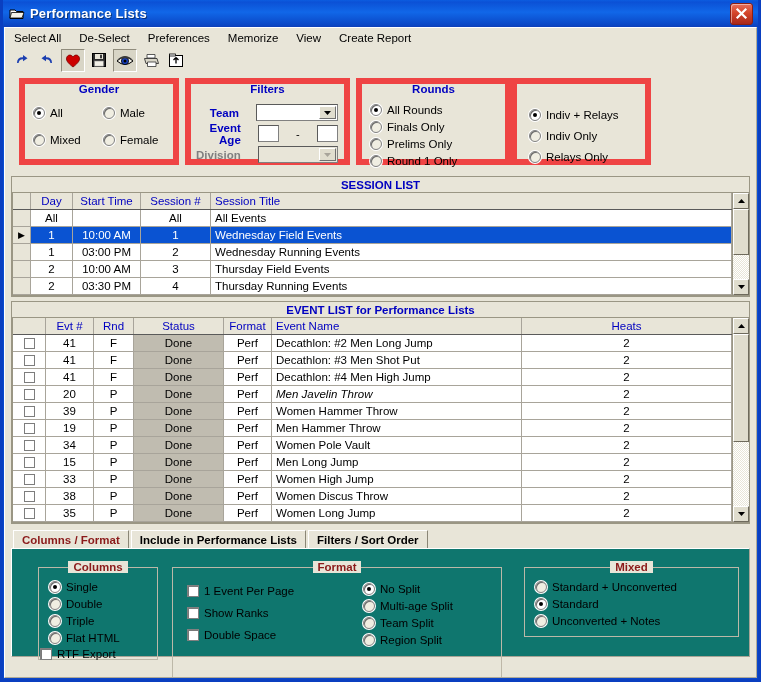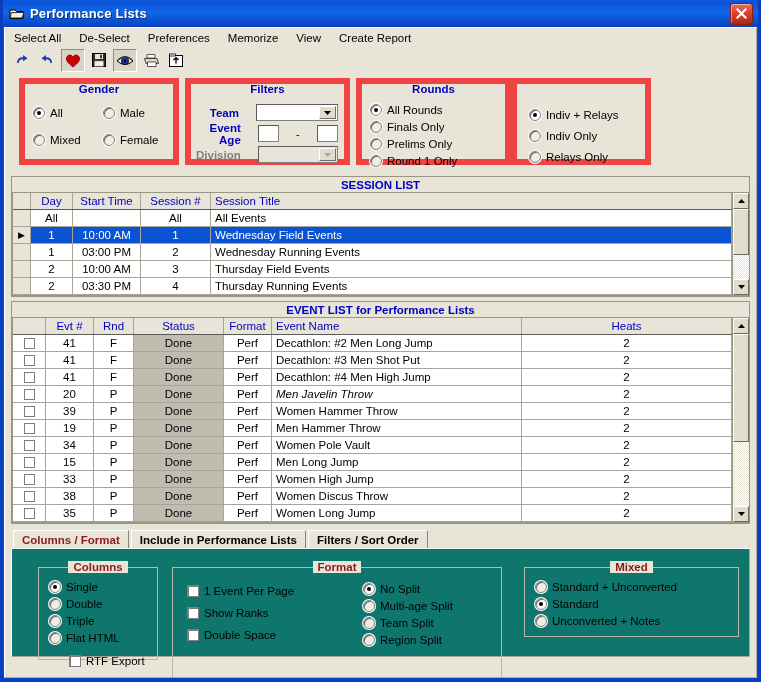--- a/index.html
+++ b/index.html
@@ -591,21 +591,21 @@
           <div class="rad">
             <span class="ro off"></span>
             <span>Triple</span>
           </div>
           <div class="rad">
             <span class="ro off"></span>
             <span>Flat HTML</span>
           </div>
         </div>
       </div>
-      <div class="rad" style="position:absolute;left:28px;top:103px;padding-left:29px;">
+      <div class="rad" style="position:absolute;left:28px;top:96px;">
         <span class="cb"></span>
         <span>RTF Export</span>
       </div>
 
       <div class="bgbx" style="left:160px;top:18px;width:330px;height:134px;">
         <div class="btitle"><span>Format</span></div>
         <div style="position:absolute;left:14px;top:12px;">
           <div class="rad" style="height:22px;">
             <span class="cb"></span>
             <span>1 Event Per Page</span>

